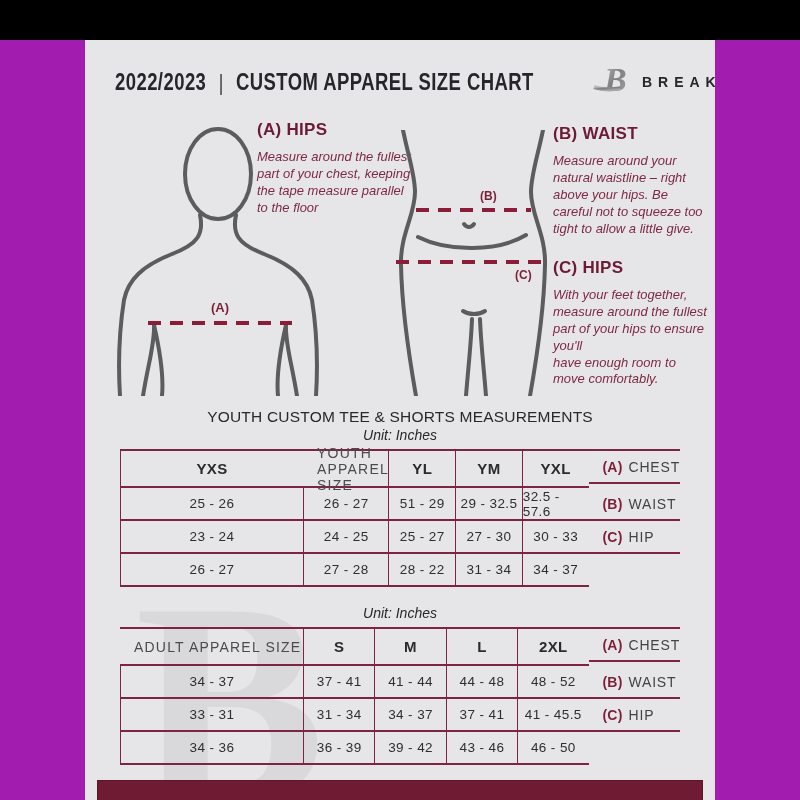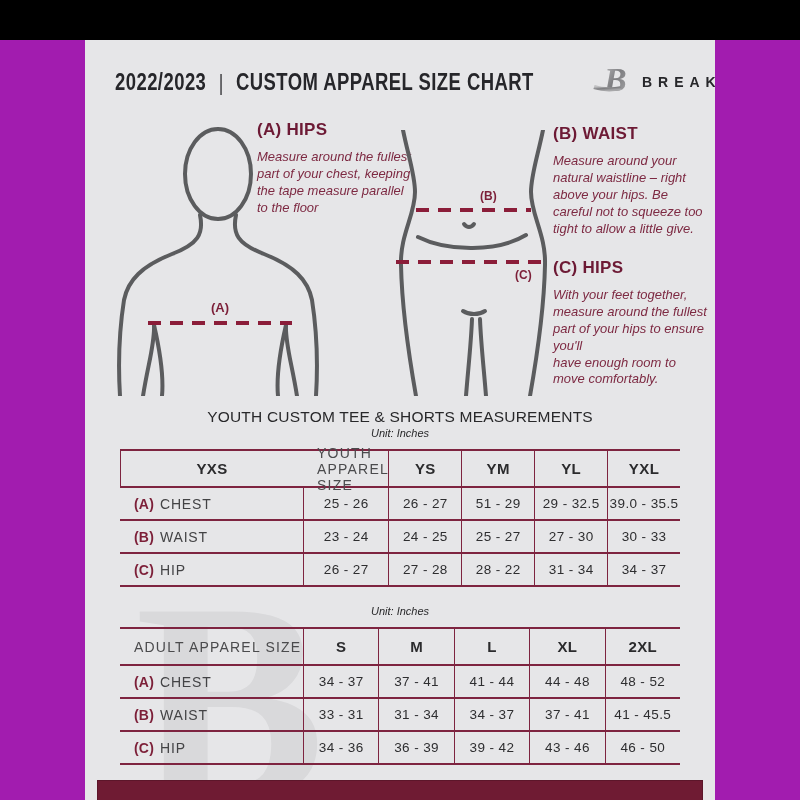--- a/index.html
+++ b/index.html
@@ -22,21 +22,21 @@
   .inst{position:absolute;}
   .inst h3{margin:0 0 9px 0;font-size:17px;font-weight:800;color:#6d1a35;letter-spacing:.3px;}
   .inst p{margin:0;font-size:13px;line-height:1.3;font-style:italic;color:#7d2942;white-space:pre-line;}
   .fig path,.fig ellipse{fill:none;stroke:#5b5c5e;stroke-width:4;stroke-linecap:round;}
   .fig .dash{stroke:#8b1d39;stroke-width:4;stroke-dasharray:13 9;stroke-linecap:butt;}
   .fig text{font-family:"Liberation Sans",sans-serif;font-weight:700;fill:#7c1f38;}
 
   
   .section-title{position:absolute;width:100%;text-align:center;font-weight:400;font-size:15.5px;
                  color:#28282a;letter-spacing:.2px;z-index:2;}
-  .section-unit{position:absolute;width:100%;text-align:center;font-style:italic;font-size:11px;
+  .section-unit{position:absolute;width:100%;text-align:center;font-style:italic;font-size:14px;
                 color:#28282a;z-index:2;}
   .size-table{position:absolute;left:35px;width:560px;display:grid;
               grid-template-columns:183px repeat(5,1fr);border-top:2px solid #7e2440;z-index:2;}
   .cell{display:flex;align-items:center;justify-content:center;height:31px;
         border-bottom:2px solid #7e2440;border-left:1.5px solid #7e2440;
         font-size:13.5px;color:#2e2e30;letter-spacing:.4px;background:transparent;}
   .cell.hd{height:35px;font-weight:700;font-size:15px;color:#2b2b2d;}
   .cell.first{justify-content:flex-start;padding-left:14px;border-left:none;}
   .cell.hd.first{font-weight:400;font-size:14px;letter-spacing:1.2px;color:#4b4b4d;}
   .row-label{display:flex;gap:6px;align-items:baseline;font-size:14px;letter-spacing:.8px;color:#434345;}
@@ -126,36 +126,35 @@
     </div>
 
     <div class="watermark">B</div>
 
     <div class="section-title" style="top:368px;">YOUTH CUSTOM TEE &amp; SHORTS MEASUREMENTS</div>
     <div class="section-unit" style="top:387px;">Unit: Inches</div>
 
     <div class="size-table" style="top:409px;">
       <div class="cell hd">YXS</div>
       <div class="cell hd first">YOUTH APPAREL SIZE</div>
-      <div class="cell hd">YS</div>
+      <div class="cell hd">YL</div>
       <div class="cell hd">YM</div>
-      <div class="cell hd">YL</div>
       <div class="cell hd">YXL</div>
 
       <div class="cell first">
         <span class="row-label">
             <b>(A)</b>
             <span>CHEST</span>
           </span>
       </div>
       <div class="cell">25 - 26</div>
       <div class="cell">26 - 27</div>
       <div class="cell">51 - 29</div>
       <div class="cell">29 - 32.5</div>
-      <div class="cell">39.0 - 35.5</div>
+      <div class="cell">32.5 - 57.6</div>
 
       <div class="cell first">
         <span class="row-label">
             <b>(B)</b>
             <span>WAIST</span>
           </span>
       </div>
       <div class="cell">23 - 24</div>
       <div class="cell">24 - 25</div>
       <div class="cell">25 - 27</div>
@@ -175,21 +174,20 @@
       <div class="cell">34 - 37</div>
     </div>
 
     <div class="section-unit" style="top:565px;">Unit: Inches</div>
 
     <div class="size-table" style="top:587px;">
       <div class="cell hd first">ADULT APPAREL SIZE</div>
       <div class="cell hd">S</div>
       <div class="cell hd">M</div>
       <div class="cell hd">L</div>
-      <div class="cell hd">XL</div>
       <div class="cell hd">2XL</div>
 
       <div class="cell first">
         <span class="row-label">
             <b>(A)</b>
             <span>CHEST</span>
           </span>
       </div>
       <div class="cell">34 - 37</div>
       <div class="cell">37 - 41</div>

